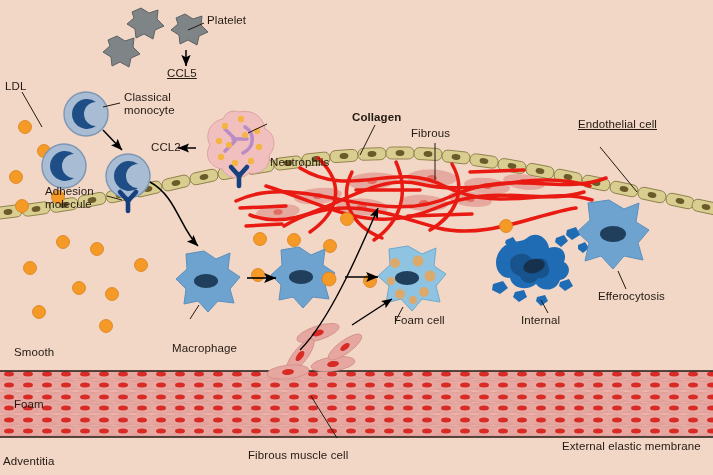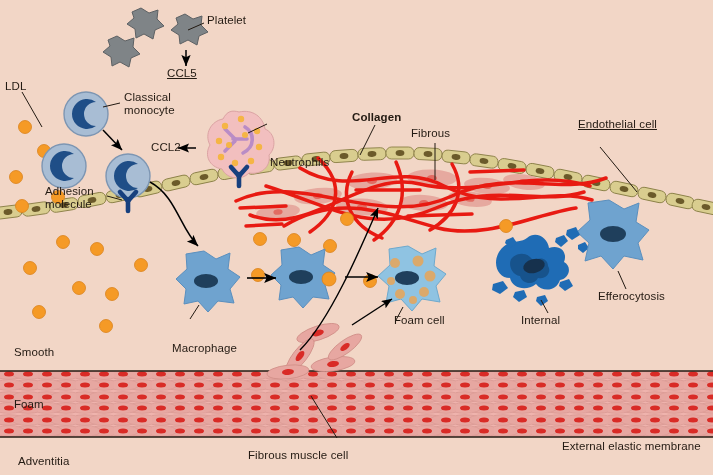--- a/index.html
+++ b/index.html
@@ -387,17 +387,17 @@
 <div class="lbl" style="left:270px;top:120px;margin-top:36px;">Neutrophils</div>
 <div class="lbl" style="left:352px;top:111px;font-weight:bold;">Collagen</div>
 <div class="lbl" style="left:411px;top:127px;">Fibrous</div>
 <div class="lbl" style="left:578px;top:118px;text-decoration:underline;">Endothelial cell</div>
 <div class="lbl" style="left:172px;top:313px;margin-top:29px;">Macrophage</div>
 <div class="lbl" style="left:394px;top:314px;">Foam cell</div>
 <div class="lbl" style="left:521px;top:314px;">Internal</div>
 <div class="lbl" style="left:598px;top:290px;text-align:right;">Efferocytosis</div>
 <div class="lbl" style="left:14px;top:346px;">Smooth</div>
 <div class="lbl" style="left:14px;top:398px;">Foam</div>
-<div class="lbl" style="left:18px;top:455px;">Adventitia</div>
+<div class="lbl" style="left:3px;top:455px;">Adventitia</div>
 <div class="lbl" style="left:562px;top:440px;">External elastic membrane</div>
 <div class="lbl" style="left:248px;top:449px;">Fibrous muscle cell</div>
 
 </div>
 
 </body></html>

